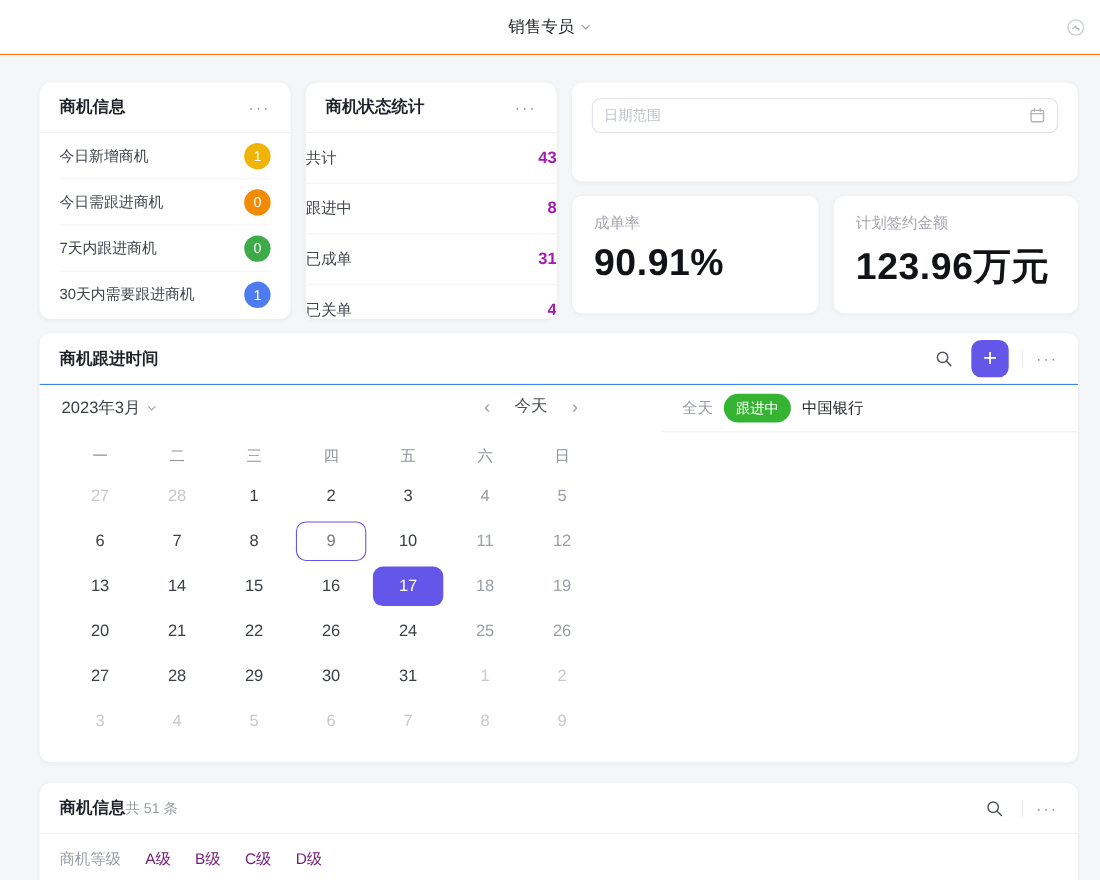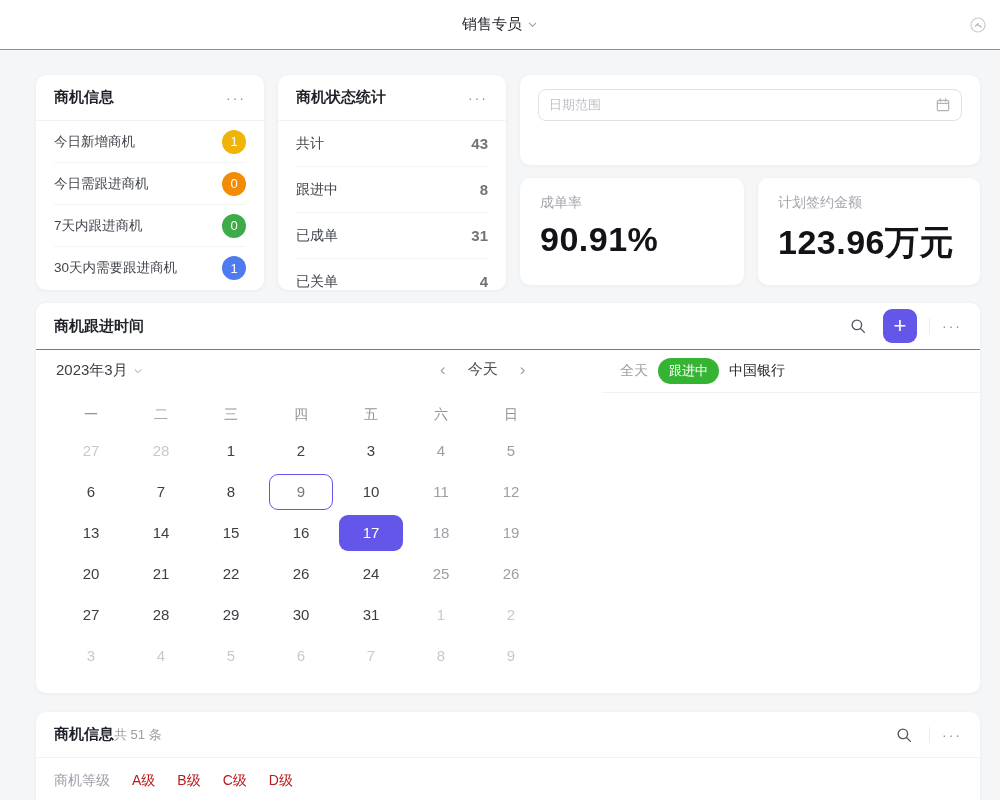--- a/index.html
+++ b/index.html
@@ -29,24 +29,24 @@
   #card-followup { left:36px; top:75px; width:228px; height:215px; overflow:hidden; }
   .frow { height:42px; margin:0 18px; display:flex; align-items:center;
     border-bottom:1px solid #f3f4f6; cursor:pointer; }
   .frow:last-child { border-bottom:none; }
   .flabel { font-size:13.5px; color:#41454c; }
   .badge { margin-left:auto; min-width:24px; height:24px; border-radius:50%;
     color:#fff; font-size:13px; display:flex; align-items:center; justify-content:center; }
 
   
   #card-status { left:278px; top:75px; width:228px; height:215px; overflow:hidden; }
-  .srow { height:46px; margin:0 18px; display:flex; align-items:center;
+  .srow { height:46px; margin:0 0; display:flex; align-items:center;
     border-bottom:1px solid #f3f4f6; }
   .slabel { font-size:14px; color:#41454c; }
-  .svalue { margin-left:auto; font-size:15px; font-weight:600; color:#737373; }
+  .svalue { margin-left:auto; font-size:15px; font-weight:600; color:#a21caf; }
 
   
   #card-time { left:520px; top:75px; width:460px; height:90px; padding:14px 18px; }
   .tf-label { font-size:14px; color:#a8abb2; margin-bottom:10px; }
   .tf-input { height:32px; border:1px solid #dfe1e5; border-radius:8px;
     display:flex; align-items:center; padding:0 10px; cursor:text; background:#fff; }
   .tf-placeholder { font-size:13px; color:#bfc3c9; }
   .tf-input svg { margin-left:auto; }
 
   
@@ -95,21 +95,21 @@
   .allday { font-size:14px; color:#9ca0a6; }
   .event-pill { background:#35b434; color:#fff; font-size:13px;
     padding:4px 11px; border-radius:999px; cursor:pointer; }
   .event-title { font-size:14px; color:#26292e; font-weight:500; cursor:pointer; }
 
   
   #card-info { left:36px; top:712px; width:944px; height:140px; }
   .count-text { font-size:13px; color:#9a9ea6; margin-left:0; }
   .filter-row { height:46px; display:flex; align-items:center; gap:22px; padding:0 18px; }
   .filter-label { font-size:14px; color:#9a9ea6; }
-  .filter-opt { font-size:14px; color:#b91c1c; cursor:pointer; }
+  .filter-opt { font-size:14px; color:#701a75; cursor:pointer; }
 </style>
 </head>
 <body>
 
 <div class="topbar">
   <div class="topbar-title">
     <span>销售专员</span>
     <svg width="11" height="11" viewBox="0 0 24 24" fill="none" stroke="#9aa0a8" stroke-width="2.4" stroke-linecap="round" stroke-linejoin="round">
         <polyline points="5,9 12,16 19,9"></polyline>
       </svg>

